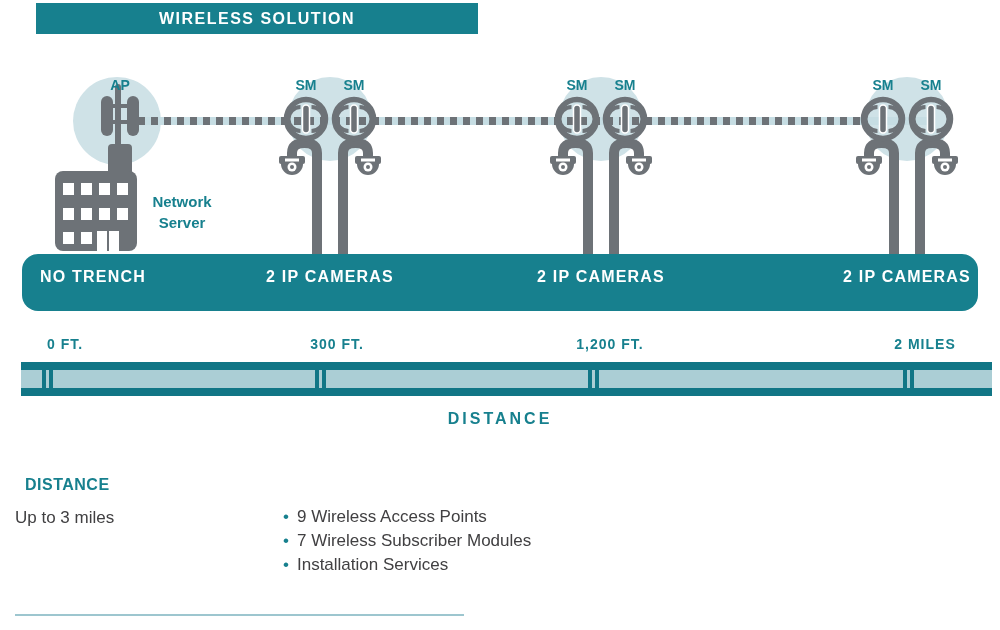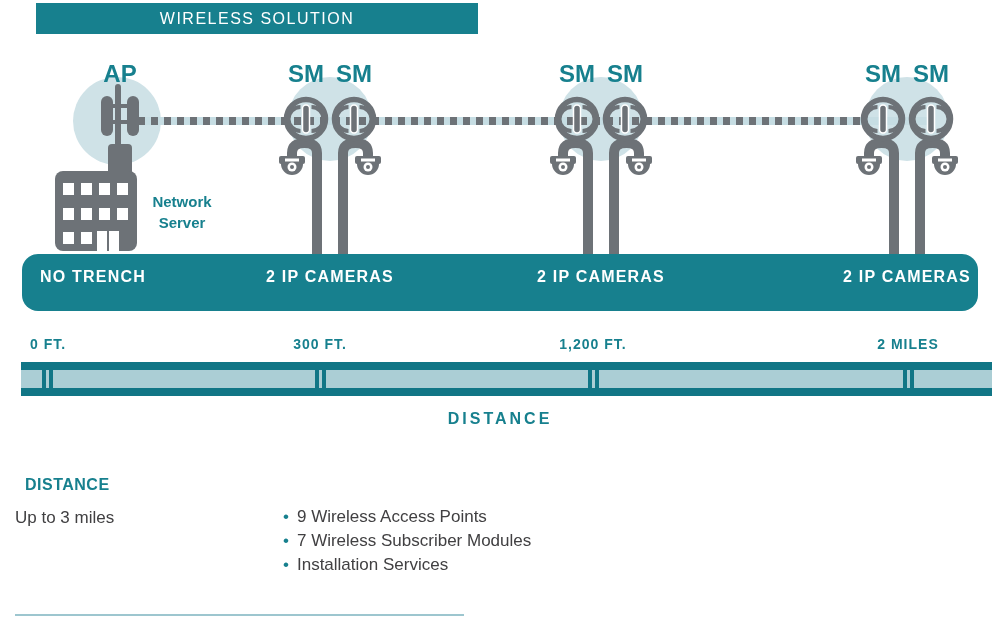--- a/index.html
+++ b/index.html
@@ -8,48 +8,48 @@
     --body:#414042; --rule:#9dc6cf;
   }
   html,body{margin:0;padding:0;background:#ffffff;}
   #stage{position:relative;width:1000px;height:630px;background:#fff;overflow:hidden;
          font-family:"Liberation Sans",sans-serif;}
   .abs{position:absolute;}
 
   
   #header-banner{left:36px;top:3px;width:442px;height:31px;background:var(--teal);
     display:flex;align-items:center;justify-content:center;}
-  #header-banner span{color:#fff;font-weight:normal;font-size:16px;letter-spacing:1.5px;}
+  #header-banner span{color:#fff;font-weight:bold;font-size:16px;letter-spacing:1.5px;}
 
   
   .bgcircle{border-radius:50%;background:var(--bgcircle);z-index:1;}
 
   
   #beam-band{left:138px;top:117px;width:792px;height:8px;background:var(--band);z-index:2;}
   #beam-dashes{left:138px;top:117px;width:724px;height:8px;z-index:2;
     background:repeating-linear-gradient(90deg,var(--gray) 0 7px,transparent 7px 13px);}
 
   
-  .node-label{color:var(--teal);font-weight:bold;font-size:24px;z-index:6;white-space:nowrap;}
+  .node-label{color:var(--teal);font-weight:bold;font-size:14px;z-index:6;white-space:nowrap;margin-top:17px;}
   .center{transform:translateX(-50%);}
   #network-server-label{left:140px;top:191px;width:84px;text-align:center;color:var(--teal);
     font-weight:bold;font-size:15px;line-height:1.4;white-space:pre-line;z-index:6;}
 
   svg{position:absolute;overflow:visible;}
   .icon-layer{z-index:3;}
 
   
   #trench-banner{left:22px;top:254px;width:956px;height:57px;background:var(--teal);
     border-radius:16px;z-index:4;}
   .banner-caption{position:absolute;top:0;height:46px;display:flex;align-items:center;
     color:#fff;font-weight:bold;font-size:16px;letter-spacing:1.2px;white-space:nowrap;}
 
   
   .marker-label{color:var(--teal);font-weight:bold;font-size:14px;letter-spacing:1px;
-    top:336px;z-index:6;white-space:nowrap;}
+    top:336px;z-index:6;white-space:nowrap;margin-left:17px;}
   #ruler{left:21px;top:362px;width:971px;height:34px;background:var(--ruler-fill);
     border-top:8px solid var(--teal-dark);border-bottom:8px solid var(--teal-dark);
     box-sizing:border-box;z-index:3;}
   .tick{position:absolute;top:0;width:11px;height:18px;
     background:linear-gradient(90deg,var(--teal-dark) 0 4px,transparent 4px 7px,var(--teal-dark) 7px 11px);}
   #axis-label{left:0;top:410px;width:1000px;text-align:center;color:var(--teal);
     font-weight:bold;font-size:16px;letter-spacing:3px;z-index:6;}
 
   
   .section-heading{color:var(--teal);font-weight:bold;font-size:16px;letter-spacing:.5px;z-index:6;}

